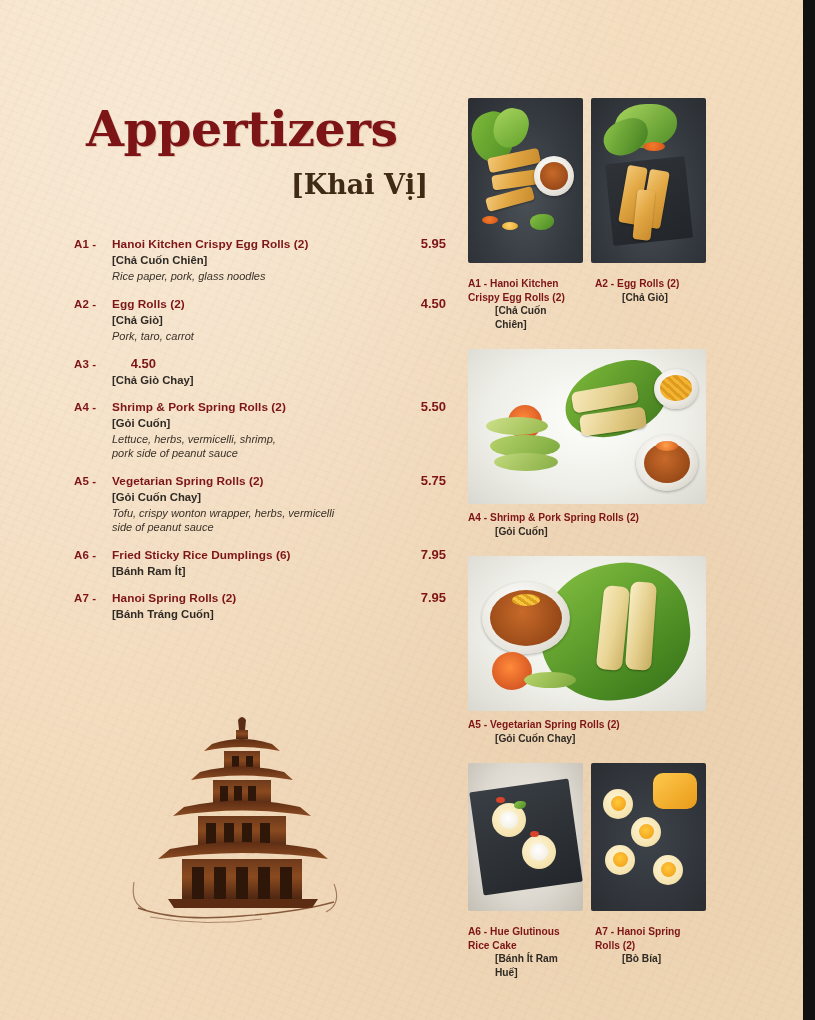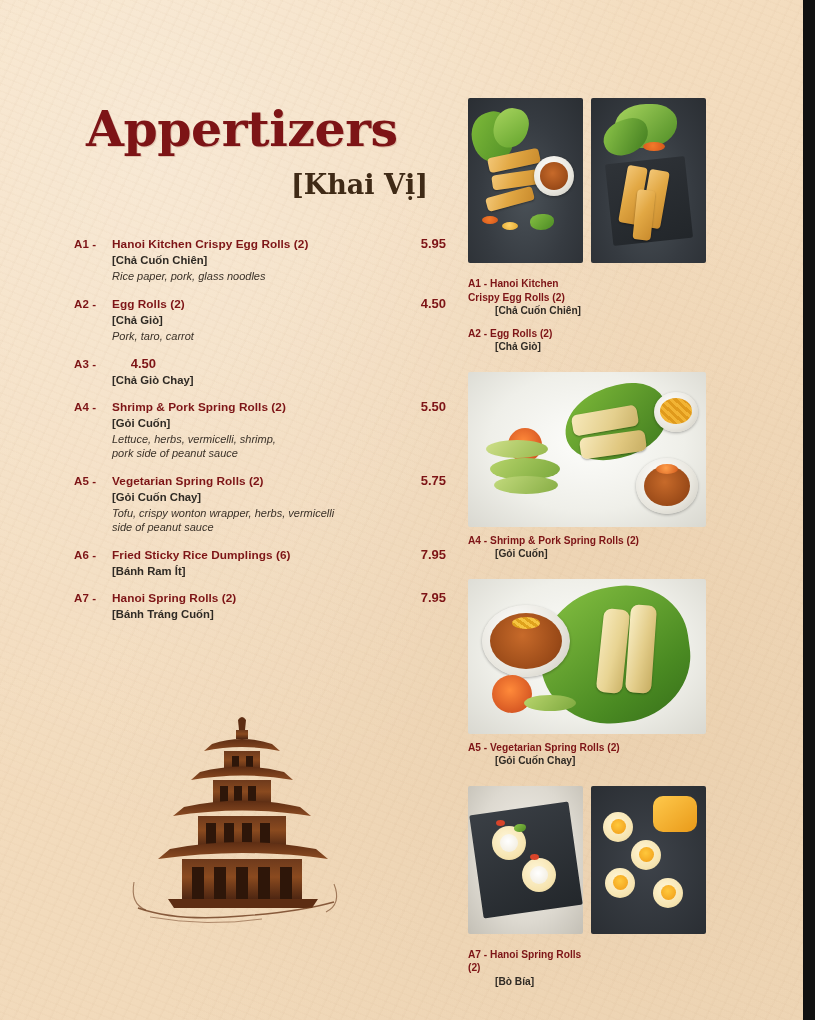--- a/index.html
+++ b/index.html
@@ -152,22 +152,21 @@
     display: block;
     margin-left: 27px;
   }
   .cap .nm {
     display: inline;
   }
   .cap-code { color:#7d1416; }
 
   .caption-pair {
     display: flex;
-    gap: 2px;
-    flex-direction: column;
+    gap: 16px;
   }
   .caption-pair > div { width: 115px; }
 
   .block-gap { height: 18px; }
 
   
   .plate-dark {
     width: 100%;
     height: 100%;
     background:
@@ -469,20 +468,25 @@
         <div class="egg" style="left:40px;top:54px;width:30px;height:30px"></div>
         <div class="yolk" style="left:48px;top:61px;width:15px;height:15px"></div>
         <div class="egg" style="left:14px;top:82px;width:30px;height:30px"></div>
         <div class="yolk" style="left:22px;top:89px;width:15px;height:15px"></div>
         <div class="egg" style="left:62px;top:92px;width:30px;height:30px"></div>
         <div class="yolk" style="left:70px;top:99px;width:15px;height:15px"></div>
       </div>
     </div>
     <div class="caption-pair" style="margin-top:7px">
       <div class="cap">
+        <span class="cap-code">A6 -</span>
+        <span class="nm">Hue Glutinous Rice Cake</span>
+        <span class="viet">[Bánh Ít Ram Huế]</span>
+      </div>
+      <div class="cap">
         <span class="cap-code">A7 -</span>
         <span class="nm">Hanoi Spring Rolls (2)</span>
         <span class="viet">[Bò Bía]</span>
       </div>
     </div>
 
   </div>
 
 </div>
 <div class="right-edge"></div>

